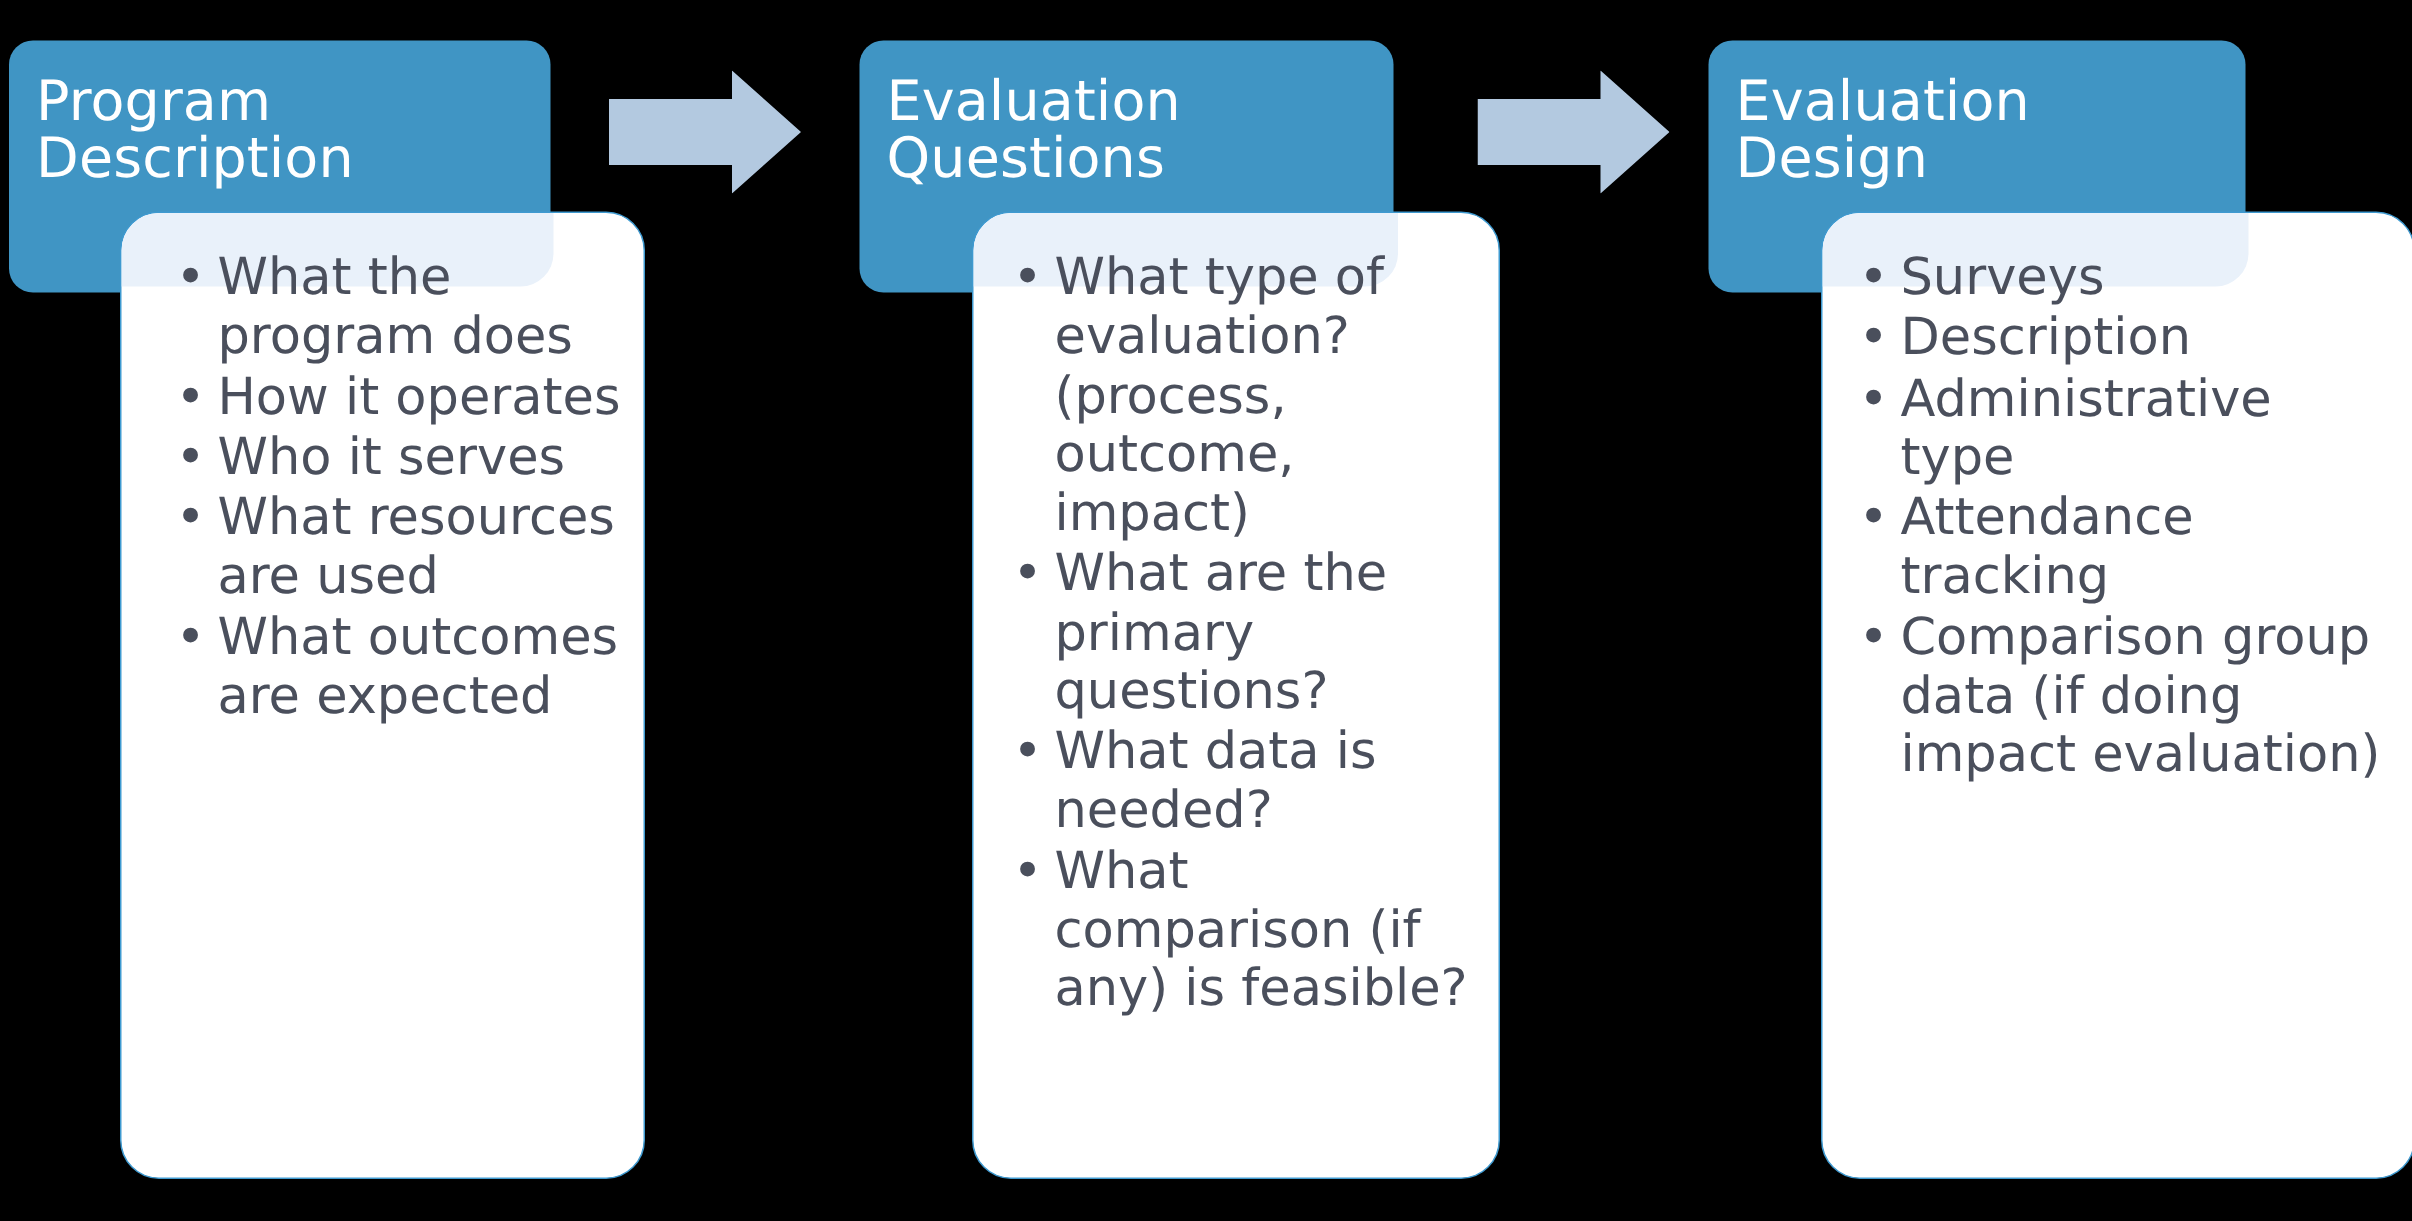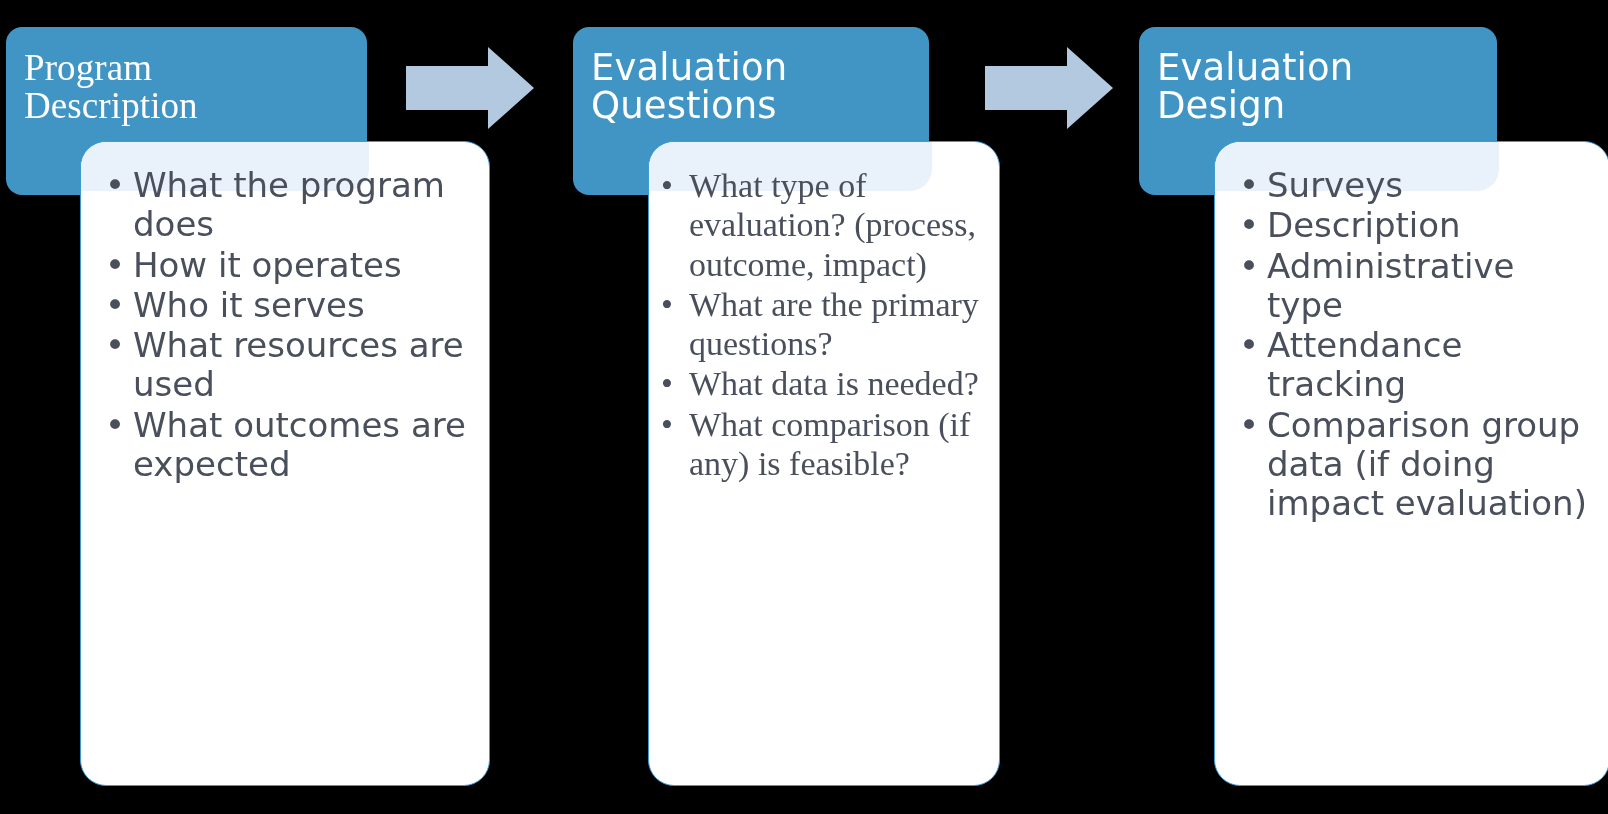--- a/index.html
+++ b/index.html
@@ -92,24 +92,24 @@
   }
   .flow-arrow svg { display: block; }
 </style>
 </head>
 <body>
 
 <div id="canvas">
 
   <div class="stage">
 
-    <div class="header-chip" style="left:6px; top:27px; width:361px; height:168px;font-family:Liberation Serif, serif;">Program
+    <div class="header-chip" style="left:6px; top:27px; width:361px; height:168px;">Program
 Description</div>
 
-    <div class="body-card" style="left:80px; top:141px; width:410px; height:645px;">
+    <div class="body-card" style="left:80px; top:141px; width:350px; height:645px;padding-left:12px;">
       <div class="overlap-tint" style="left:0px; top:0px; width:288px; height:49px;"></div>
       <ul class="bullet-list" style="padding:24px 10px 0 18px;">
         <li>What the program does</li>
         <li>How it operates</li>
         <li>Who it serves</li>
         <li>What resources are used</li>
         <li>What outcomes are expected</li>
       </ul>
     </div>
   </div>
@@ -120,21 +120,21 @@
     </svg>
   </div>
 
   <div class="stage">
 
     <div class="header-chip" style="left:573px; top:27px; width:356px; height:168px;">Evaluation
 Questions</div>
 
     <div class="body-card" style="left:648px; top:141px; width:352px; height:645px;">
       <div class="overlap-tint" style="left:0px; top:0px; width:283px; height:49px;"></div>
-      <ul class="bullet-list" style="padding:24px 10px 0 6px;font-family:Liberation Serif, serif;">
+      <ul class="bullet-list" style="padding:24px 10px 0 20px;">
         <li>What type of evaluation? (process, outcome, impact)</li>
         <li>What are the primary questions?</li>
         <li>What data is needed?</li>
         <li>What comparison (if any) is feasible?</li>
       </ul>
     </div>
   </div>
 
   <div class="flow-arrow" style="left:985px; top:47px;">
     <svg width="128" height="82" viewBox="0 0 128 82" aria-hidden="true">

